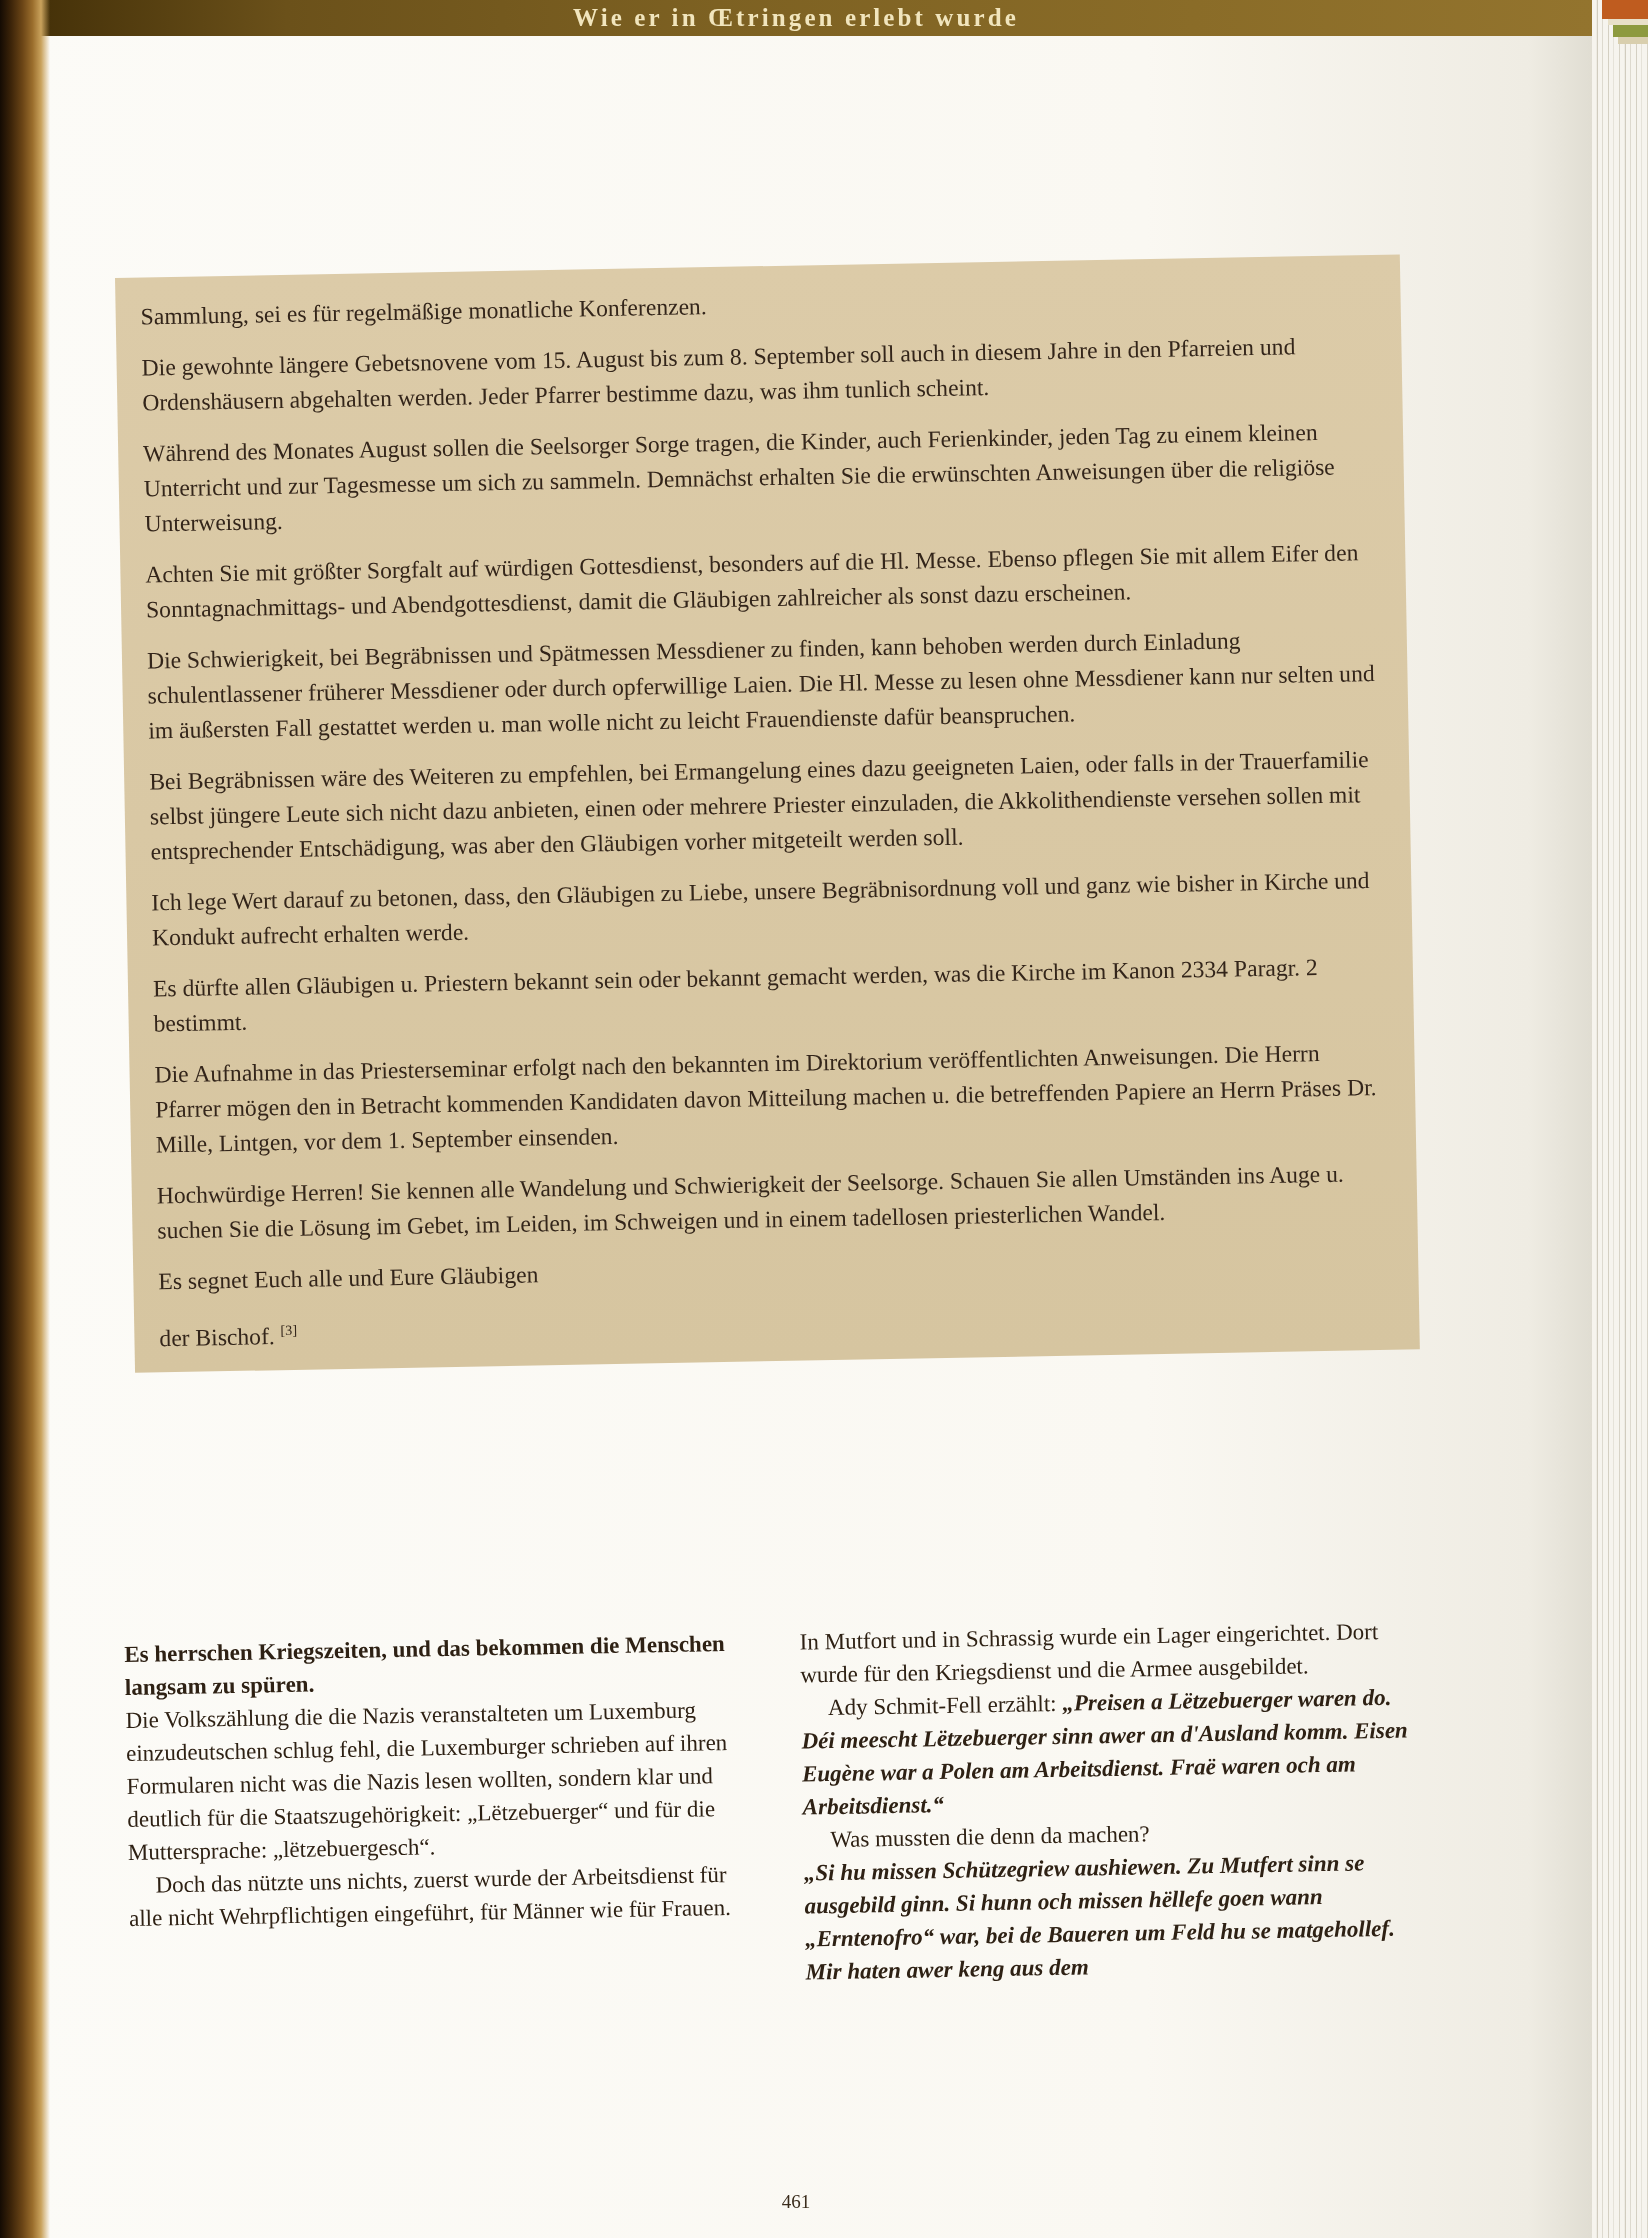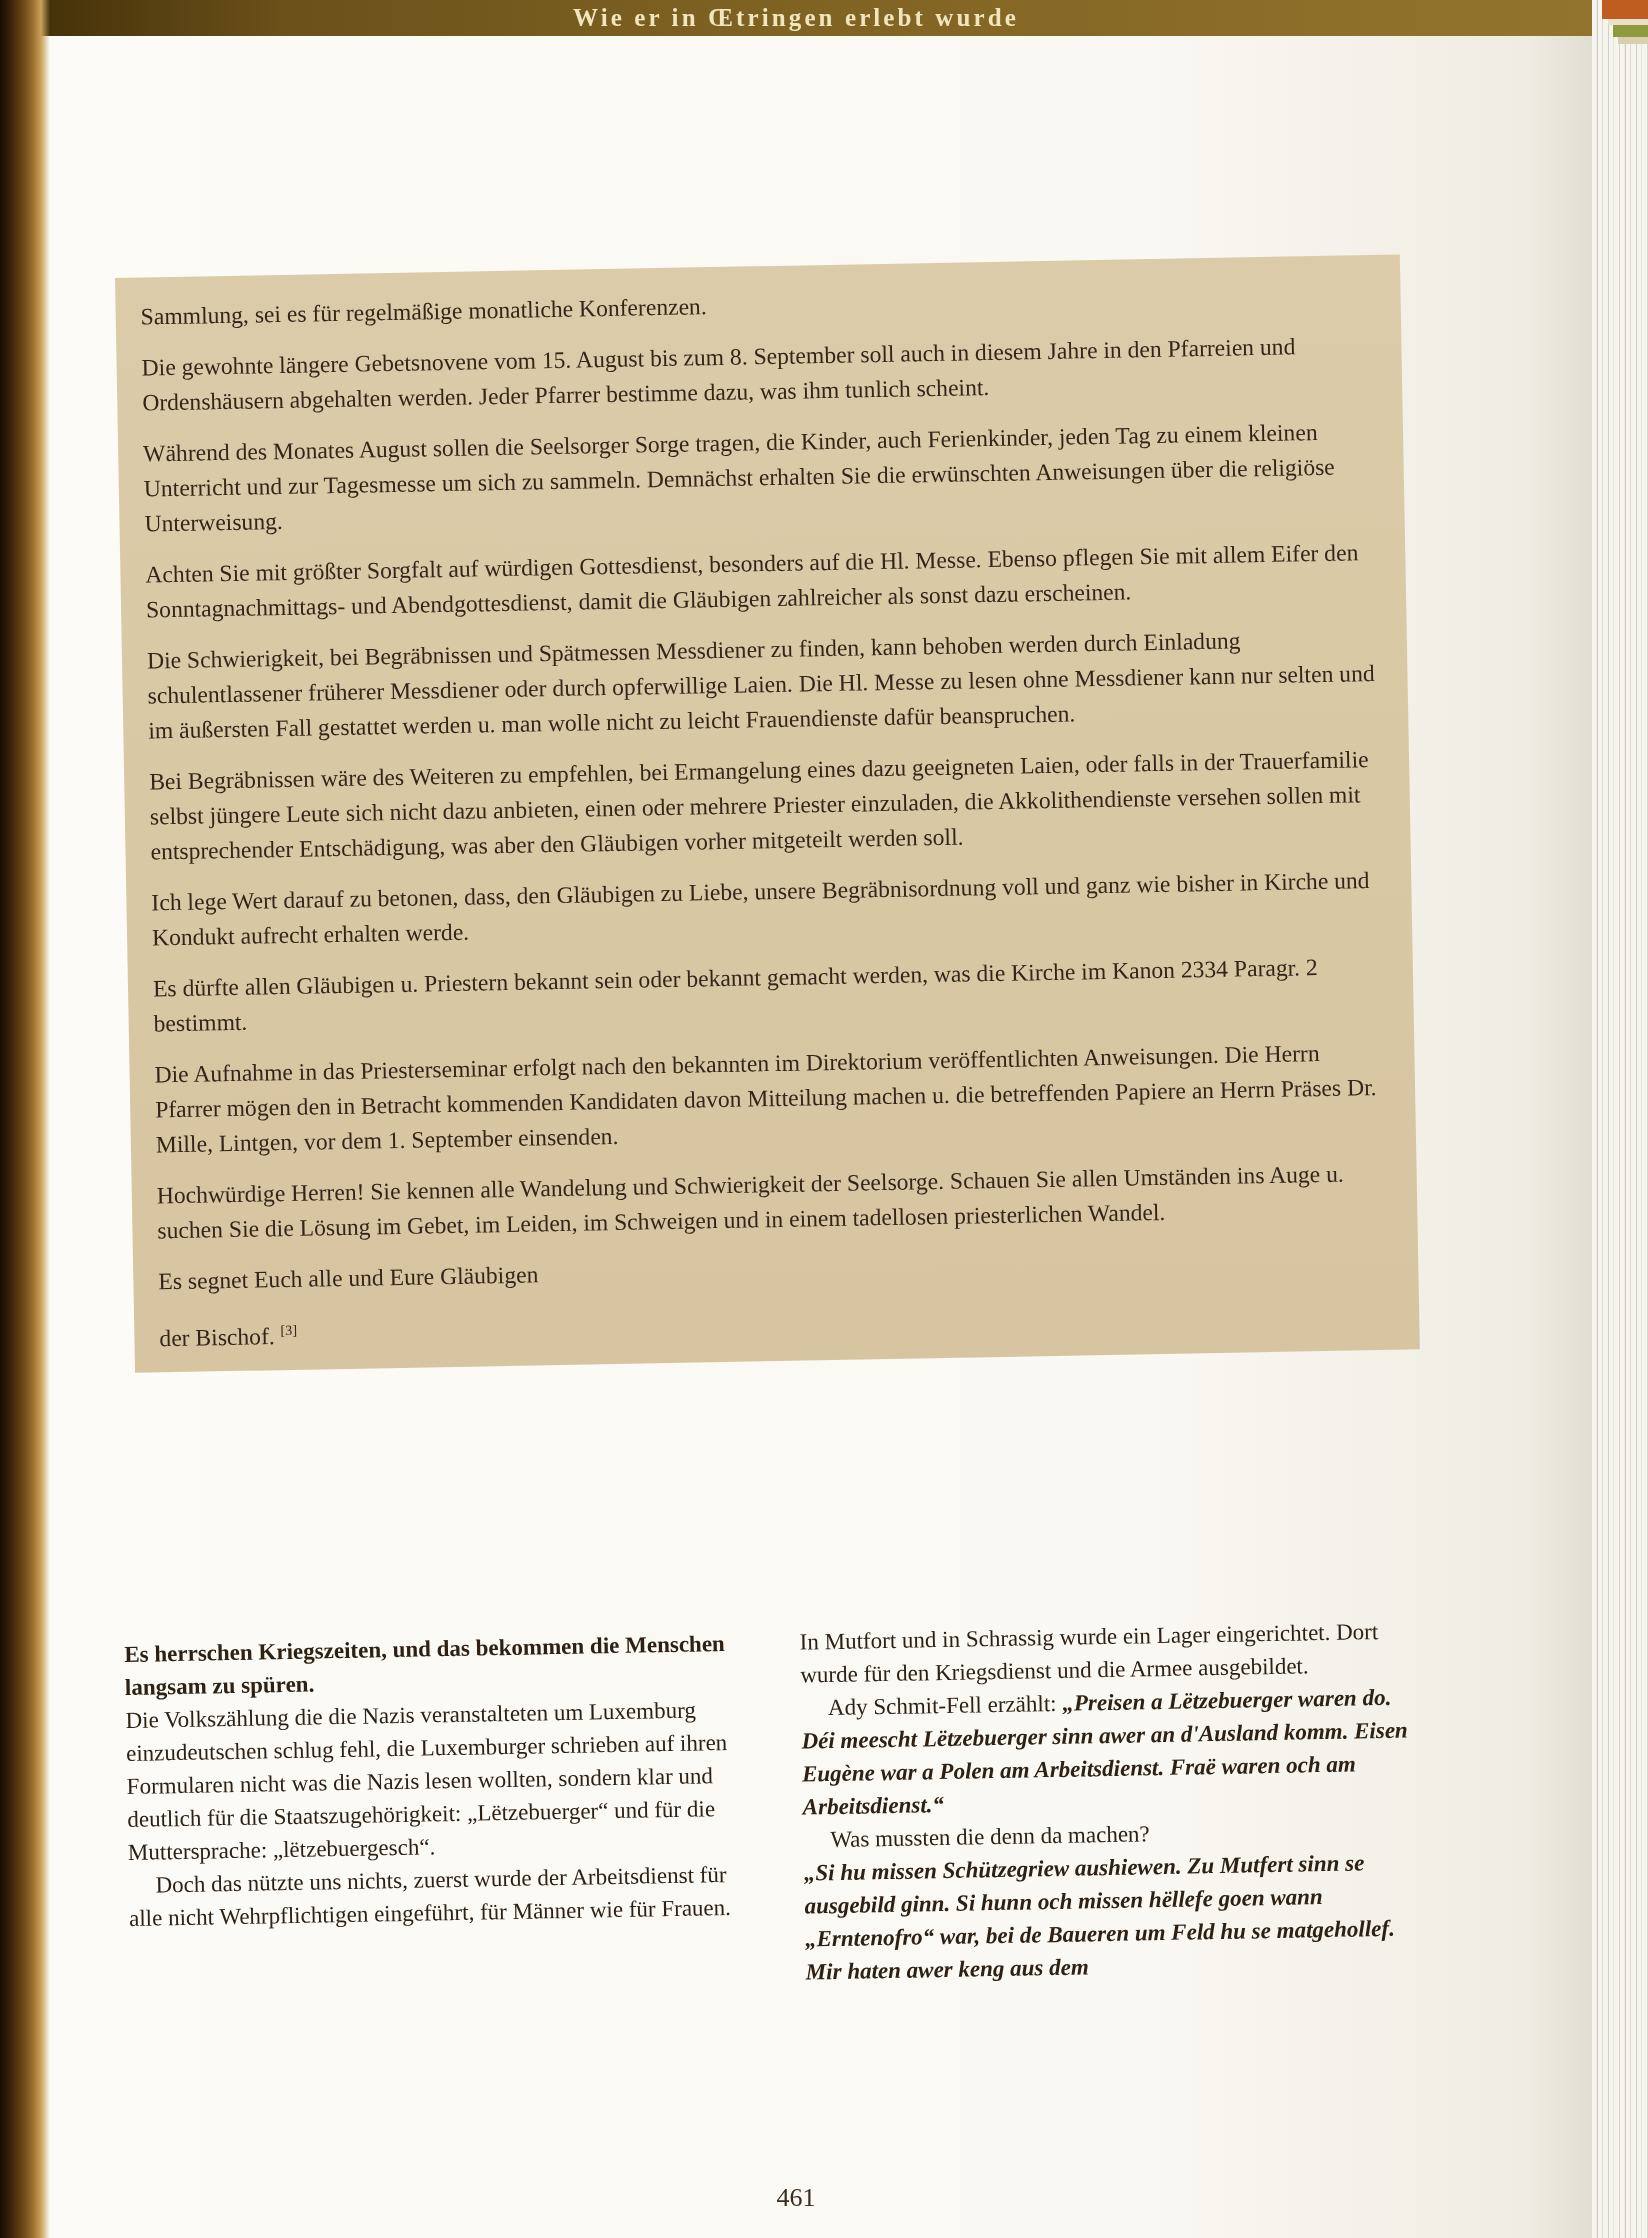--- a/index.html
+++ b/index.html
@@ -87,21 +87,21 @@
     color: #241a0f;
   }
   .indent { text-indent: 27px; }
   .dialect-quote { font-weight: bold; font-style: italic; }
 
   .page-number {
     position: absolute;
     left: 0; bottom: 26px;
     width: 1592px;
     text-align: center;
-    font-size: 26px;
+    font-size: 19px;
     color: #3a2c1c;
   }
 </style>
 </head>
 <body>
 
 <div class="scan-root">
 
   <div class="page-surface"></div>
 

